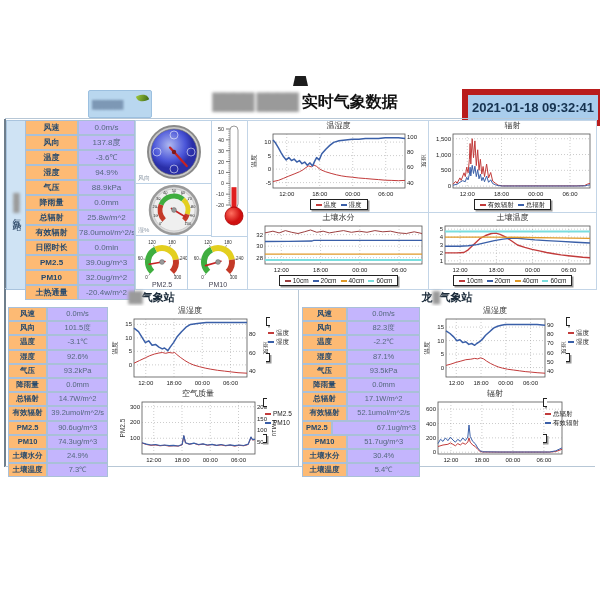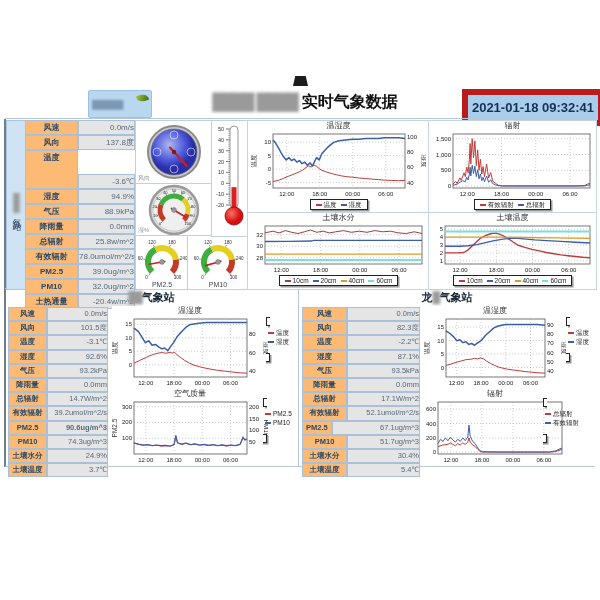--- a/index.html
+++ b/index.html
@@ -17,21 +17,21 @@
   .hline{background:#b7c7d6;height:1px;}
   .vline{background:#b7c7d6;width:1px;}
   .leftedge{left:4px;top:119px;width:2px;height:348px;background:#6e7e8c;}
   
   .vstrip{left:6px;top:120px;width:19px;height:168px;background:#cfe3f4;border:1px solid #a9c4de;writing-mode:vertical-rl;text-orientation:upright;font-size:9px;color:#35506e;display:flex;align-items:center;justify-content:center;letter-spacing:2px;}
   
   .wtable{font-size:8px;}
   .trow{display:flex;}
   .trow span{border:0.5px solid #a9c0d8;display:block;overflow:hidden;white-space:nowrap;}
   .tl{background:#fdba74;color:#274a6d;text-align:center;font-weight:bold;}
-  .tv{background:#e5e5e5;color:#55697e;text-align:right;}
+  .tv{background:#c4b5fd;color:#55697e;text-align:center;}
   
   .gcell{border:1px solid #bdd2e6;background:#fff;}
   .glab{position:absolute;font-size:6px;color:#8b98a6;}
   .gbot{position:absolute;width:100%;text-align:center;bottom:1px;font-size:7px;color:#445;}
   
   .chartcell{border:1px solid #c3d5e7;background:#fff;display:flex;flex-direction:column;align-items:center;}
   .ctitle{font-size:8px;color:#333;line-height:10px;height:10px;}
   .clegend{height:13px;display:flex;align-items:center;}
   .lbox{border:1px solid #222;background:#fff;box-shadow:1.5px 1.5px 0 #999;padding:0 3px;font-size:6.5px;line-height:9px;white-space:nowrap;color:#222;}
   .lbox .li{margin:0 2px;display:inline-block;}
@@ -69,41 +69,45 @@
     <div class="trow">
       <span class="tl" style="width: 52px; line-height: 13px;">风速</span>
       <span class="tv" style="width: 56px; line-height: 13px;">0.0m/s</span>
     </div>
     <div class="trow">
       <span class="tl" style="width: 52px; line-height: 13px;">风向</span>
       <span class="tv" style="width: 56px; line-height: 13px;">137.8度</span>
     </div>
     <div class="trow">
       <span class="tl" style="width: 52px; line-height: 13px;">温度</span>
-      <span class="tv" style="width: 56px; line-height: 13px; margin-top: 24px;">-3.6℃</span>
+      <span class="tv" style="width: 56px; line-height: 13px;">-3.6℃</span>
     </div>
     <div class="trow">
       <span class="tl" style="width: 52px; line-height: 13px;">湿度</span>
       <span class="tv" style="width: 56px; line-height: 13px;">94.9%</span>
     </div>
     <div class="trow">
       <span class="tl" style="width: 52px; line-height: 13px;">气压</span>
       <span class="tv" style="width: 56px; line-height: 13px;">88.9kPa</span>
     </div>
     <div class="trow">
       <span class="tl" style="width: 52px; line-height: 13px;">降雨量</span>
       <span class="tv" style="width: 56px; line-height: 13px;">0.0mm</span>
     </div>
     <div class="trow">
       <span class="tl" style="width: 52px; line-height: 13px;">总辐射</span>
       <span class="tv" style="width: 56px; line-height: 13px;">25.8w/m^2</span>
     </div>
     <div class="trow">
       <span class="tl" style="width: 52px; line-height: 13px;">有效辐射</span>
       <span class="tv" style="width: 56px; line-height: 13px;">78.0umol/m^2/s</span>
+    </div>
+    <div class="trow">
+      <span class="tl" style="width: 52px; line-height: 13px;">日照时长</span>
+      <span class="tv" style="width: 56px; line-height: 13px;">0.0min</span>
     </div>
     <div class="trow">
       <span class="tl" style="width: 52px; line-height: 13px;">PM2.5</span>
       <span class="tv" style="width: 56px; line-height: 13px;">39.0ug/m^3</span>
     </div>
     <div class="trow">
       <span class="tl" style="width: 52px; line-height: 13px;">PM10</span>
       <span class="tv" style="width: 56px; line-height: 13px;">32.0ug/m^2</span>
     </div>
     <div class="trow">
@@ -427,33 +431,33 @@
     <div class="trow">
       <span class="tl" style="width: 38px; line-height: 12.2px;">总辐射</span>
       <span class="tv" style="width: 60px; line-height: 12.2px;">14.7W/m^2</span>
     </div>
     <div class="trow">
       <span class="tl" style="width: 38px; line-height: 12.2px;">有效辐射</span>
       <span class="tv" style="width: 60px; line-height: 12.2px;">39.2umol/m^2/s</span>
     </div>
     <div class="trow">
       <span class="tl" style="width: 38px; line-height: 12.2px;">PM2.5</span>
-      <span class="tv" style="width: 60px; line-height: 12.2px; font-weight: bold;">90.6ug/m^3</span>
+      <span class="tv" style="width: 60px; line-height: 12.2px;">90.6ug/m^3</span>
     </div>
     <div class="trow">
       <span class="tl" style="width: 38px; line-height: 12.2px;">PM10</span>
       <span class="tv" style="width: 60px; line-height: 12.2px;">74.3ug/m^3</span>
     </div>
     <div class="trow">
       <span class="tl" style="width: 38px; line-height: 12.2px;">土壤水分</span>
       <span class="tv" style="width: 60px; line-height: 12.2px;">24.9%</span>
     </div>
     <div class="trow">
       <span class="tl" style="width: 38px; line-height: 12.2px;">土壤温度</span>
-      <span class="tv" style="width: 60px; line-height: 12.2px;">3.7℃</span>
+      <span class="tv" style="width: 60px; line-height: 12.2px;">7.3℃</span>
     </div>
   </div>
 <div class="abs chartcell" style="left:112px;top:306px;width:156px;height:82px;border:none;">
   <div class="ctitle">温湿度</div>
   <div style="width:156px;height:71px;">
       <svg width="156" height="71" viewBox="0 0 156 71">
         <rect x="22" y="3" width="113" height="58" fill="#fff" stroke="#555" stroke-width="0.8"></rect>
         <line x1="22" y1="8.395348837209305" x2="135" y2="8.395348837209305" stroke="#999" stroke-width="0.5" stroke-dasharray="1,2"></line>
         <text x="20" y="10.395348837209305" text-anchor="end" font-size="6" fill="#222">15</text>
         <line x1="22" y1="21.88372093023256" x2="135" y2="21.88372093023256" stroke="#999" stroke-width="0.5" stroke-dasharray="1,2"></line>
@@ -474,21 +478,21 @@
         <line x1="118.502" y1="3" x2="118.502" y2="61" stroke="#999" stroke-width="0.5" stroke-dasharray="1,2"></line>
         <text x="118.502" y="69" text-anchor="middle" font-size="6" fill="#222">06:00</text>
         <polyline points="22.0,47.2 27.6,44.5 33.3,41.8 37.8,39.7 42.3,38.1 46.9,37.0 50.3,36.5 53.6,37.3 57.0,36.5 60.4,37.0 62.7,36.5 64.9,38.6 68.3,41.3 72.8,44.5 77.4,47.2 81.9,49.1 87.5,50.7 93.2,52.1 98.8,53.2 105.6,54.3 112.4,55.1 119.2,55.9 126.0,56.7 135.0,57.2" fill="none" stroke="#c23b3b" stroke-width="1" stroke-linejoin="round"></polyline>
         <polyline points="22.0,12.1 26.5,15.7 29.9,21.1 33.3,26.6 36.7,24.8 40.1,29.3 43.5,28.4 46.9,31.1 50.3,32.9 52.5,32.0 55.9,34.7 58.2,31.1 61.5,26.6 64.9,21.1 69.5,15.7 74.0,11.2 78.5,8.4 85.3,7.5 94.3,6.6 103.4,6.6 112.4,6.6 123.7,6.6 135.0,6.6" fill="none" stroke="#3a5fa8" stroke-width="1.5" stroke-linejoin="round"></polyline>
         <text x="5" y="32" font-size="6.5" fill="#333" text-anchor="middle" transform="rotate(-90 5 32)">温度</text>
         <text x="152" y="32" font-size="6.5" fill="#333" text-anchor="middle" transform="rotate(90 152 32)">湿度</text>
       </svg>
     </div>
 </div>
 <div class="abs legend-v" style="left:266px;top:310px;"><span class="lbox v"><span class="li"><i style="background: rgb(194, 59, 59);"></i>温度</span><span class="li"><i style="background: rgb(58, 95, 168);"></i>湿度</span></span></div>
-<div class="abs chartcell" style="left:112px;top:389px;width:156px;height:76px;border:none;">
+<div class="abs chartcell" style="left:120px;top:389px;width:156px;height:76px;border:none;">
   <div class="ctitle">空气质量</div>
   <div style="width:156px;height:65px;">
       <svg width="156" height="65" viewBox="0 0 156 65">
         <rect x="22" y="3" width="113" height="52" fill="#fff" stroke="#555" stroke-width="0.8"></rect>
         <line x1="22" y1="7.727272727272728" x2="135" y2="7.727272727272728" stroke="#999" stroke-width="0.5" stroke-dasharray="1,2"></line>
         <text x="20" y="9.727272727272728" text-anchor="end" font-size="6" fill="#222">300</text>
         <line x1="22" y1="23.484848484848484" x2="135" y2="23.484848484848484" stroke="#999" stroke-width="0.5" stroke-dasharray="1,2"></line>
         <text x="20" y="25.484848484848484" text-anchor="end" font-size="6" fill="#222">200</text>
         <line x1="22" y1="39.24242424242424" x2="135" y2="39.24242424242424" stroke="#999" stroke-width="0.5" stroke-dasharray="1,2"></line>
         <text x="20" y="41.24242424242424" text-anchor="end" font-size="6" fill="#222">100</text>

